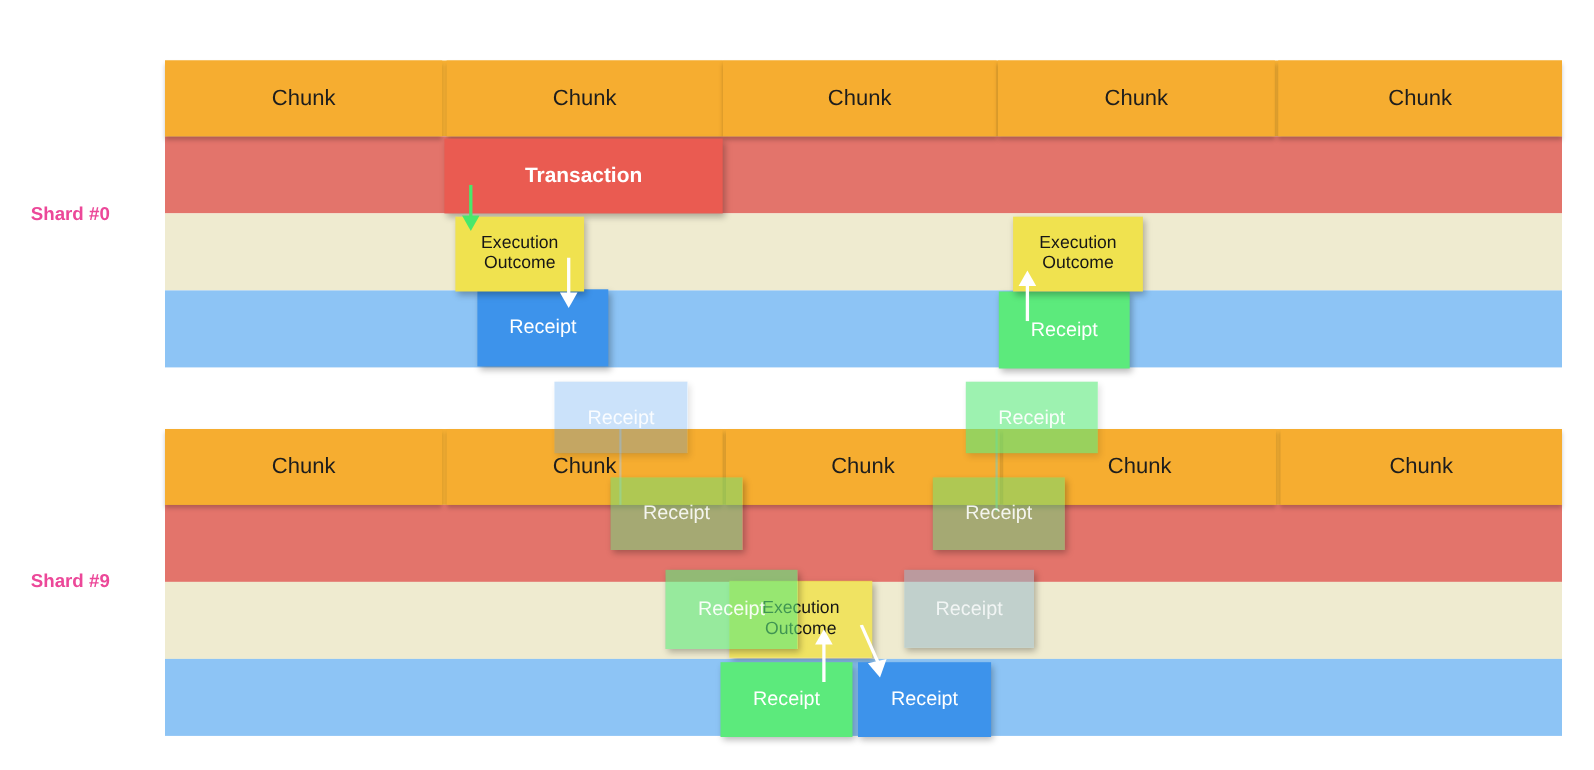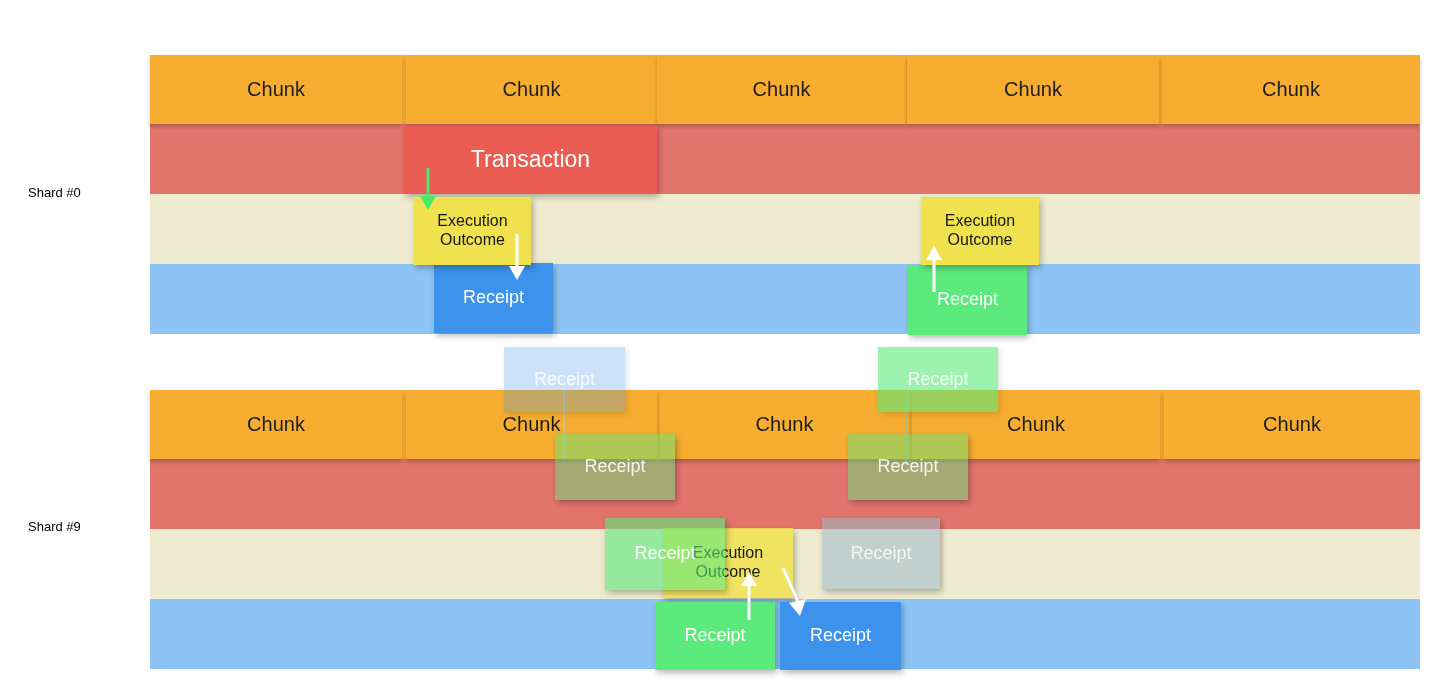--- a/index.html
+++ b/index.html
@@ -26,35 +26,36 @@
     background:#f6ad30;
     display:flex;align-items:center;justify-content:center;
     color:#1d1d1d;
     font-size:20px;
     box-shadow:0 3px 4px rgba(0,0,0,.22);
     z-index:3;
   }
 
   .shard-label{
     position:absolute;
-    font-size:13px;
-    color:#000000;
+    font-size:17px;
+    color:#ec4899;
     white-space:nowrap;
+    font-weight:bold;
   }
 
   
   .box{
     position:absolute;
     display:flex;align-items:center;justify-content:center;
     text-align:center;
     line-height:1.18;
     box-shadow:2px 3px 6px rgba(0,0,0,.28);
     z-index:6;
   }
-  .box-tx{background:#ea5b51;color:#ffffff;font-size:23px;}
+  .box-tx{background:#ea5b51;color:#ffffff;font-size:19px;font-weight:bold;}
   .box-eo{background:#f0e24f;color:#161616;font-size:16px;}
   .box-eo-ghost{background:rgba(240,226,79,.86);color:#161616;font-size:16px;}
   .box-receipt-blue{background:#3d93eb;color:#ffffff;font-size:18px;}
   .box-receipt-green{background:#5cea7c;color:#ffffff;font-size:18px;}
   .ghost-blue{background:rgba(61,147,235,.27);color:rgba(255,255,255,.88);font-size:18px;}
   .ghost-green{background:rgba(92,234,124,.46);color:rgba(255,255,255,.88);font-size:18px;}
   .ghost-green-soft{background:rgba(92,234,124,.60);color:rgba(255,255,255,.92);font-size:18px;}
   .ghost-grey{background:rgba(155,185,200,.55);color:rgba(255,255,255,.78);font-size:18px;}
 
   

